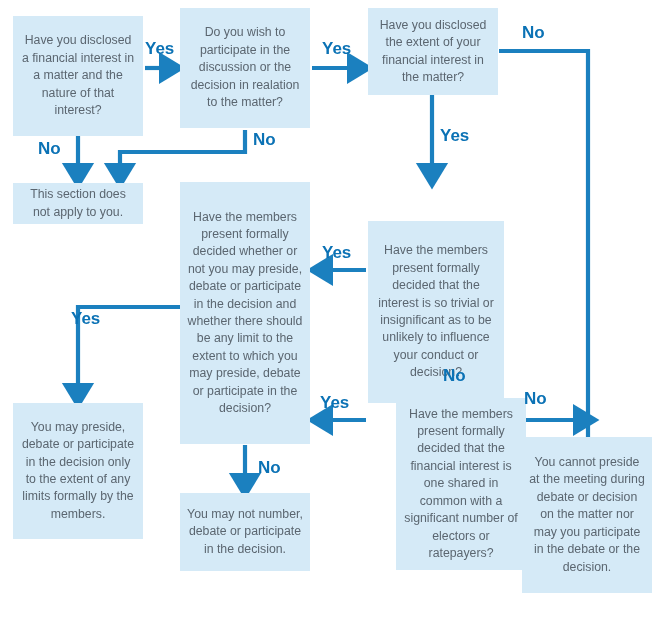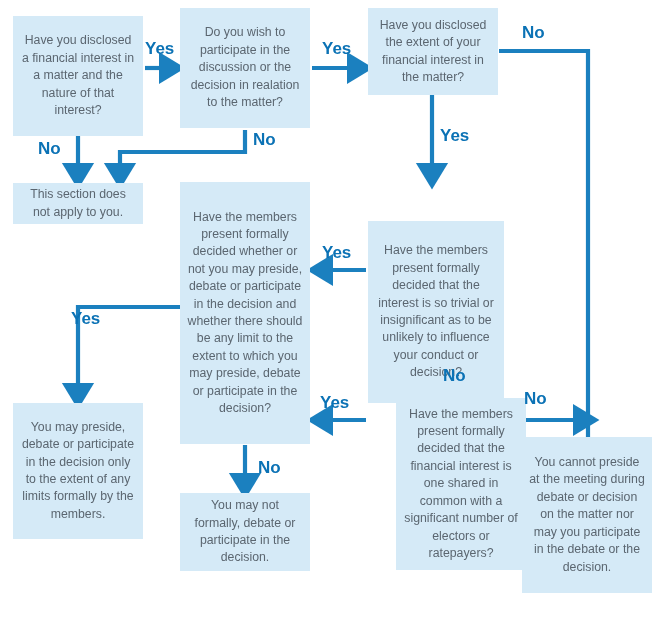--- a/index.html
+++ b/index.html
@@ -110,21 +110,21 @@
 
   <div class="node" style="left:368px; top:183px; width:136px; height:182px;margin-top:38px;">
     <span>Have the members present formally decided that the interest is so trivial or insignificant as to be unlikely to influence your conduct or decision?</span>
   </div>
 
   <div class="node" style="left:13px; top:403px; width:130px; height:136px;">
     <span>You may preside, debate or participate in the decision only to the extent of any limits formally by the members.</span>
   </div>
 
   <div class="node" style="left:180px; top:493px; width:130px; height:78px;">
-    <span>You may not formally, debate or participate in the decision.</span>
+    <span>You may not number, debate or participate in the decision.</span>
   </div>
 
   <div class="node" style="left:368px; top:398px; width:130px; height:172px;margin-left:28px;">
     <span>Have the members present formally decided that the financial interest is one shared in common with a significant number of electors or ratepayers?</span>
   </div>
 
   <div class="node" style="left:522px; top:437px; width:130px; height:156px;">
     <span>You cannot preside at the meeting during debate or decision on the matter nor may you participate in the debate or the decision.</span>
   </div>
 

